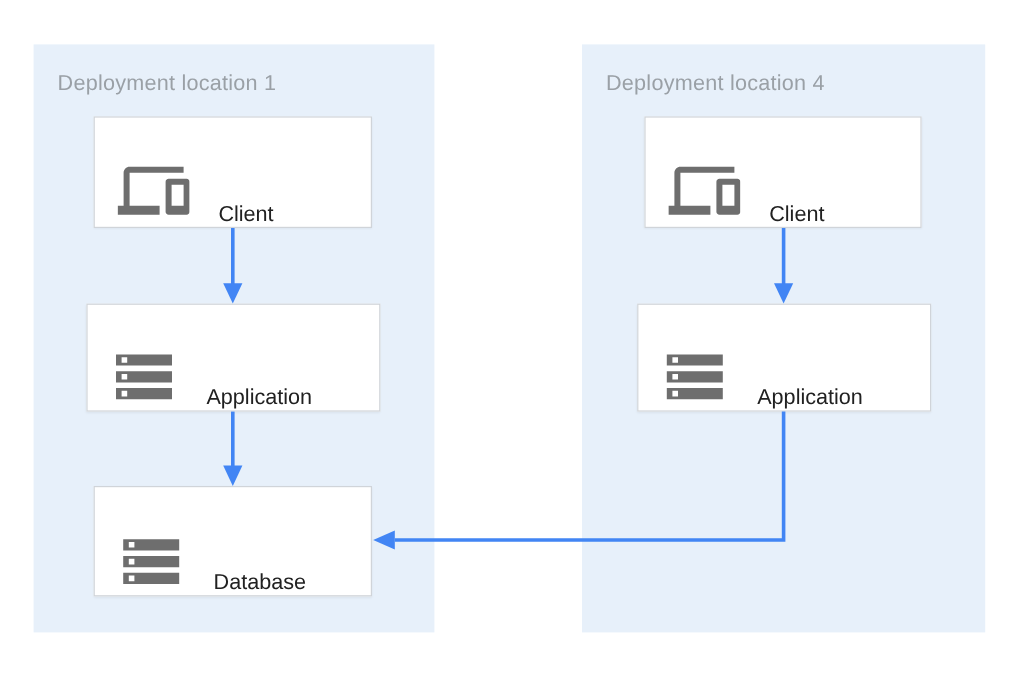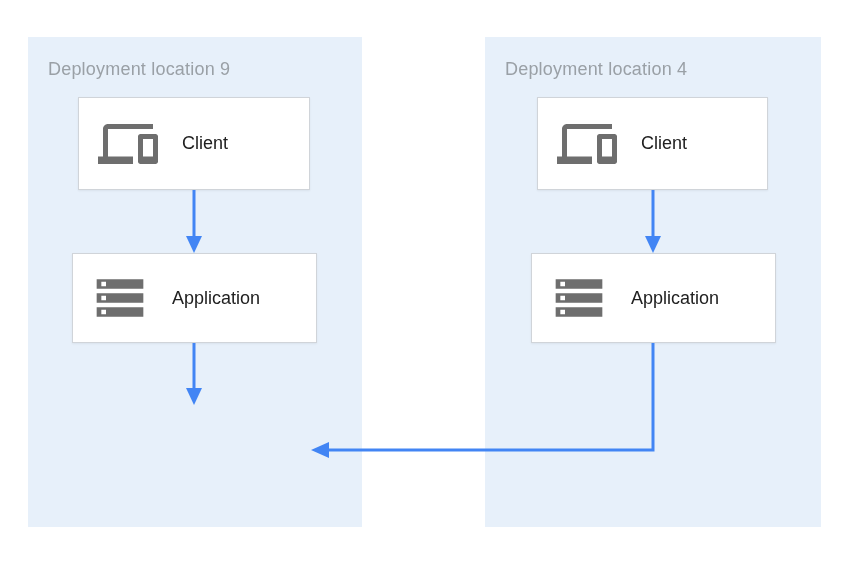--- a/index.html
+++ b/index.html
@@ -37,21 +37,21 @@
     color: var(--panel-title);
     letter-spacing: 0.2px;
     white-space: nowrap;
   }
   .node {
     position: absolute;
     background: var(--node-bg);
     border: 1px solid var(--node-border);
     box-shadow: 0 1px 2px rgba(0,0,0,0.06);
     display: flex;
-    align-items: center;
+    align-items: flex-end;
     padding-left: 19px;
   }
   .node .icon {
     color: var(--icon);
     display: flex;
     align-items: center;
     justify-content: center;
     flex: 0 0 auto;
   }
   .node .icon svg { display: block; }
@@ -78,21 +78,21 @@
     fill: var(--arrow);
     stroke: none;
   }
 </style>
 </head>
 <body>
 
 <div class="canvas">
 
   <section class="panel" style="left:28px; top:37px; width:334px; height:490px;">
-    <h2 class="panel-title">Deployment location 9</h2>
+    <h2 class="panel-title">Deployment location 1</h2>
   </section>
 
   <section class="panel" style="left:485px; top:37px; width:336px; height:490px;">
     <h2 class="panel-title">Deployment location 4</h2>
   </section>
 
   <div class="node" style="left:78px; top:97px; width:232px; height:93px;">
     <span class="icon">
       <svg viewBox="0 0 24 24" width="60" height="60" aria-hidden="true">
         <path fill="currentColor" d="M4 6h18V4H4c-1.1 0-2 .9-2 2v11H0v3h14v-3H4V6zm19 2h-6c-.55 0-1 .45-1 1v10c0 .55.45 1 1 1h6c.55 0 1-.45 1-1V9c0-.55-.45-1-1-1zm-1 9h-4v-7h4v7z"></path>
@@ -103,20 +103,28 @@
 
   <div class="node" style="left:72px; top:253px; width:245px; height:90px;">
     <span class="icon">
       <svg viewBox="0 0 24 24" width="56" height="56" aria-hidden="true">
         <path fill="currentColor" d="M2 20h20v-4H2v4zm2-3h2v2H4v-2zM2 4v4h20V4H2zm4 3H4V5h2v2zm-4 7h20v-4H2v4zm2-3h2v2H4v-2z"></path>
       </svg>
     </span>
     <span class="label">Application</span>
   </div>
 
+  <div class="node" style="left:78px; top:405px; width:232px; height:92px;">
+    <span class="icon">
+      <svg viewBox="0 0 24 24" width="56" height="56" aria-hidden="true">
+        <path fill="currentColor" d="M2 20h20v-4H2v4zm2-3h2v2H4v-2zM2 4v4h20V4H2zm4 3H4V5h2v2zm-4 7h20v-4H2v4zm2-3h2v2H4v-2z"></path>
+      </svg>
+    </span>
+    <span class="label">Database</span>
+  </div>
 
   <div class="node" style="left:537px; top:97px; width:231px; height:93px;">
     <span class="icon">
       <svg viewBox="0 0 24 24" width="60" height="60" aria-hidden="true">
         <path fill="currentColor" d="M4 6h18V4H4c-1.1 0-2 .9-2 2v11H0v3h14v-3H4V6zm19 2h-6c-.55 0-1 .45-1 1v10c0 .55.45 1 1 1h6c.55 0 1-.45 1-1V9c0-.55-.45-1-1-1zm-1 9h-4v-7h4v7z"></path>
       </svg>
     </span>
     <span class="label">Client</span>
   </div>
 

